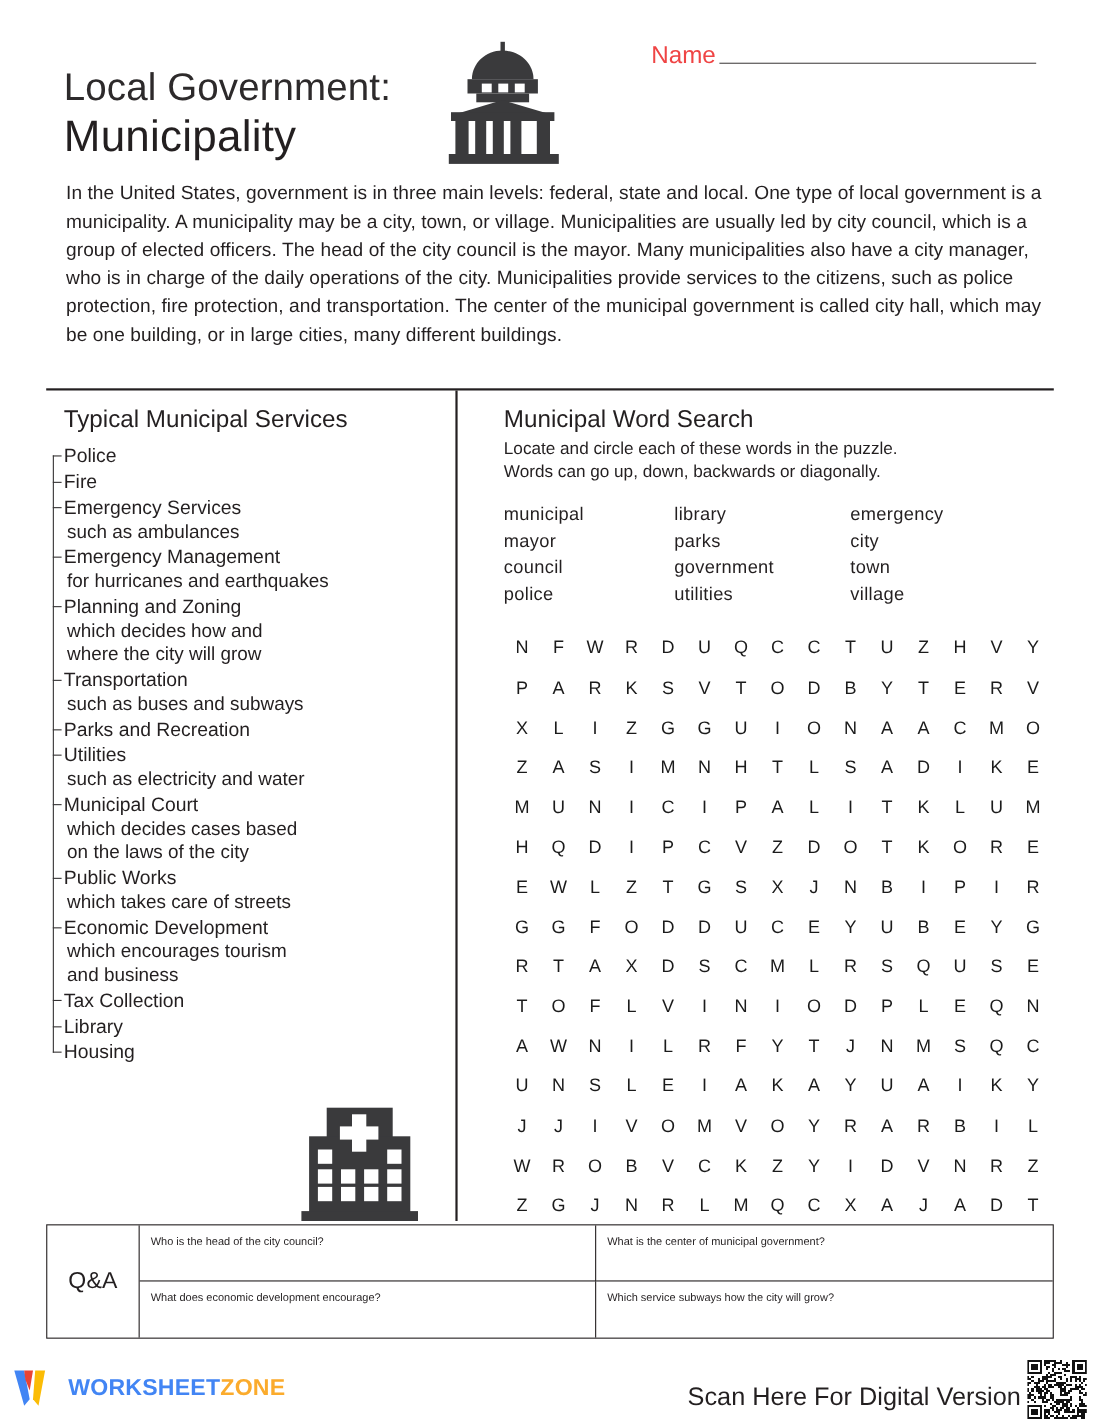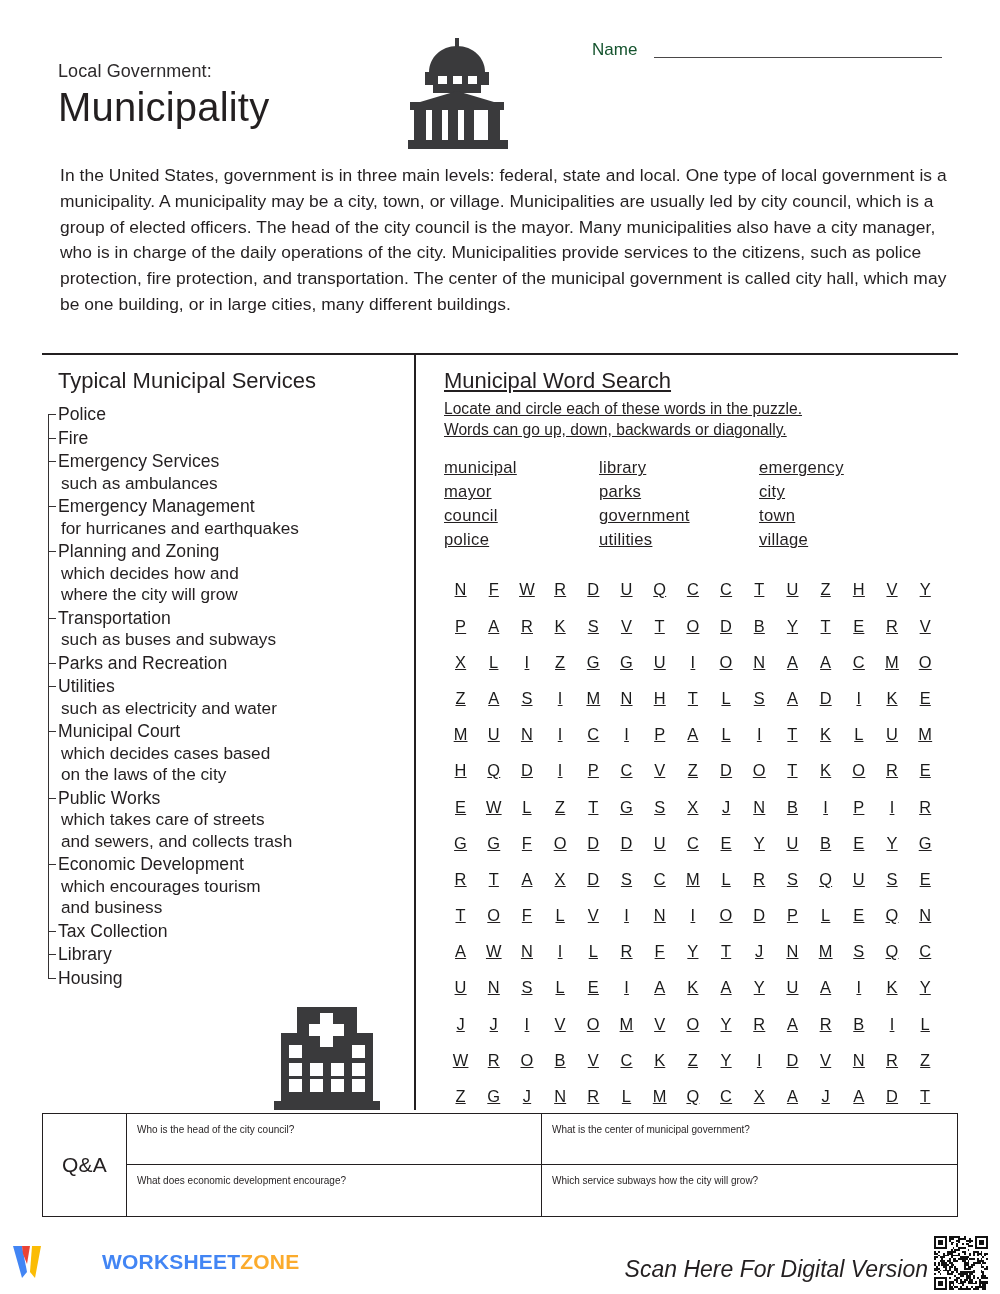--- a/index.html
+++ b/index.html
@@ -28,21 +28,21 @@
     left: 0; top: 0;
     width: 1000px;
     height: 160px;
   }
   .title-block {
     position: absolute;
     left: 58px;
     top: 62px;
   }
   .title-small {
-    font-size: 18px;
+    font-size: 35px;
     font-weight: 400;
     letter-spacing: 0.1px;
     color: #2d2a2b;
     line-height: 1.0;
     white-space: nowrap;
   }
   .title-big {
     font-size: 40px;
     font-weight: 400;
     letter-spacing: 0.2px;
@@ -67,22 +67,22 @@
     width: 360px;
   }
   .nd-row {
     position: relative;
     height: 46px;
   }
   .nd-label {
     position: absolute;
     left: 0;
     top: 0;
-    font-size: 17px;
-    color: #14532d;
+    font-size: 22px;
+    color: #ef4444;
     line-height: 20px;
   }
   .nd-line {
     position: absolute;
     left: 62px;
     top: 17px;
     width: 288px;
     height: 0;
     border-top: 1.6px solid #4a4748;
   }
@@ -177,24 +177,23 @@
     position: absolute;
     left: 268px;
     top: 1005px;
     width: 118px;
     height: 108px;
   }
 
   
   .right-col {
     position: absolute;
-    left: 444px;
+    left: 458px;
     top: 368px;
     width: 500px;
-    text-decoration: underline;
   }
   .ws-title {
     font-size: 22px;
     font-weight: 400;
     color: #231f20;
     margin: 0 0 5px 0;
     line-height: 1.2;
   }
   .ws-instr {
     font-size: 15.6px;
@@ -287,33 +286,31 @@
     top: 1px;
     display: flex;
     align-items: center;
     height: 58px;
   }
   .logo-mark { width: 46px; height: 40px; margin-right: 6px; }
   .logo-text {
     font-size: 21px;
     font-weight: bold;
     letter-spacing: 0.2px;
-    margin-left: 40px;
   }
   .logo-worksheet { color: #4285f4; }
   .logo-zone { color: #fbab2c; }
 
   .scan-text {
     position: absolute;
     right: 72px;
     top: 24px;
     font-size: 23px;
     color: #231f20;
     white-space: nowrap;
-    font-style: italic;
   }
   .qr {
     position: absolute;
     left: 934px;
     top: 1236px;
     width: 54px;
     height: 54px;
   }
 </style>
 </head>
@@ -399,21 +396,20 @@
             <span class="svc-sub">such as electricity and water</span>
           </div>
           <div class="svc-item">
             <span class="svc-name">Municipal Court</span>
             <span class="svc-sub">which decides cases based</span>
             <span class="svc-sub">on the laws of the city</span>
           </div>
           <div class="svc-item">
             <span class="svc-name">Public Works</span>
             <span class="svc-sub">which takes care of streets</span>
-            <span class="svc-sub">and sewers, and collects trash</span>
           </div>
           <div class="svc-item">
             <span class="svc-name">Economic Development</span>
             <span class="svc-sub">which encourages tourism</span>
             <span class="svc-sub">and business</span>
           </div>
           <div class="svc-item">
             <span class="svc-name">Tax Collection</span>
           </div>
           <div class="svc-item">

